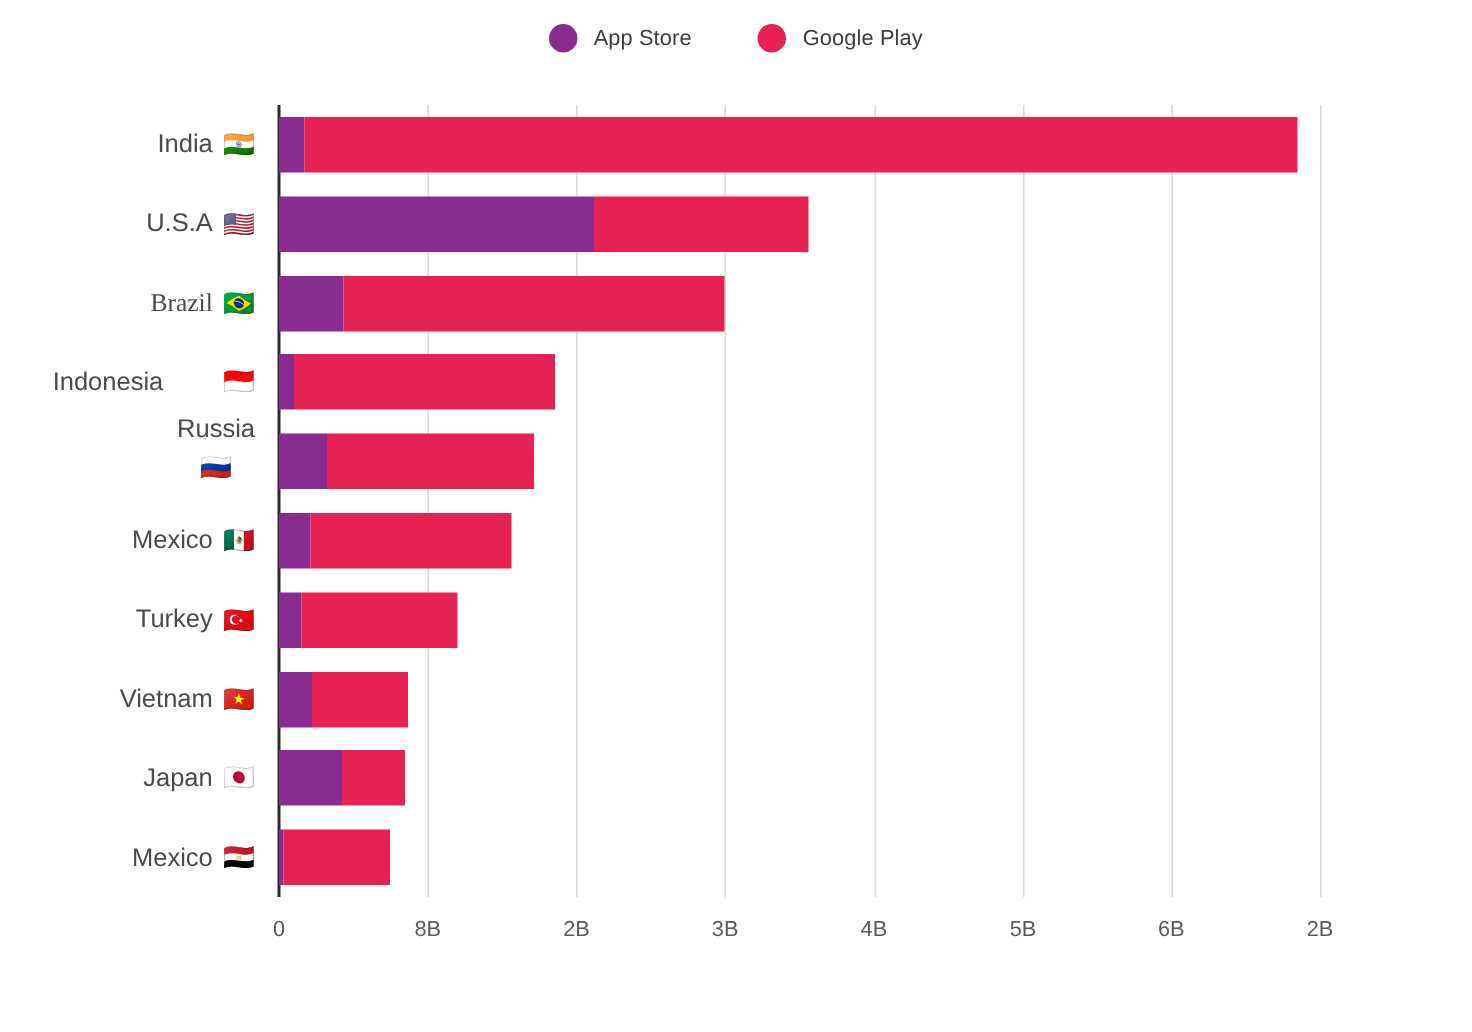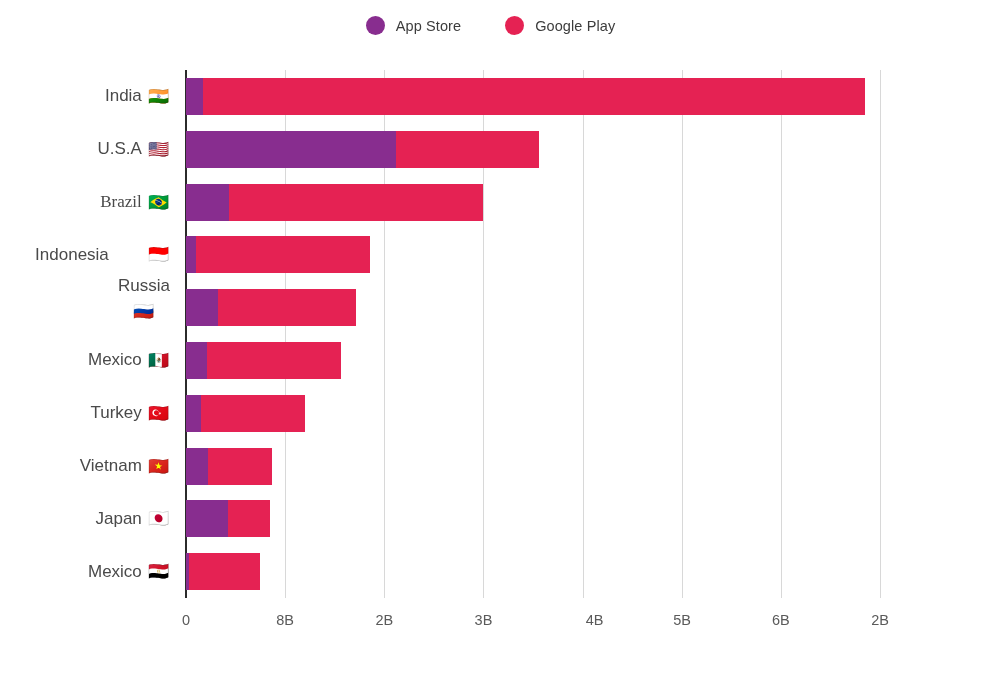--- a/index.html
+++ b/index.html
@@ -239,19 +239,19 @@
         <div class="seg seg-app" style="width: 2.9745px; background: rgb(136, 45, 143);"></div>
         <div class="seg seg-play" style="width: 71.388px; background: rgb(229, 34, 83);"></div>
       </div>
     </div>
 
   <div id="xlabels">
       <div class="xtick" style="left: 0px;">0</div>
       <div class="xtick" style="left: 99.15px;">8B</div>
       <div class="xtick" style="left: 198.3px;">2B</div>
       <div class="xtick" style="left: 297.45px;">3B</div>
-      <div class="xtick" style="left: 396.6px; margin-left: 12px;">4B</div>
+      <div class="xtick" style="left: 396.6px;">4B</div>
       <div class="xtick" style="left: 496px;">5B</div>
       <div class="xtick" style="left: 594.9px;">6B</div>
       <div class="xtick" style="left: 694.05px;">2B</div>
     </div>
 
 </div>
 
 </body></html>

